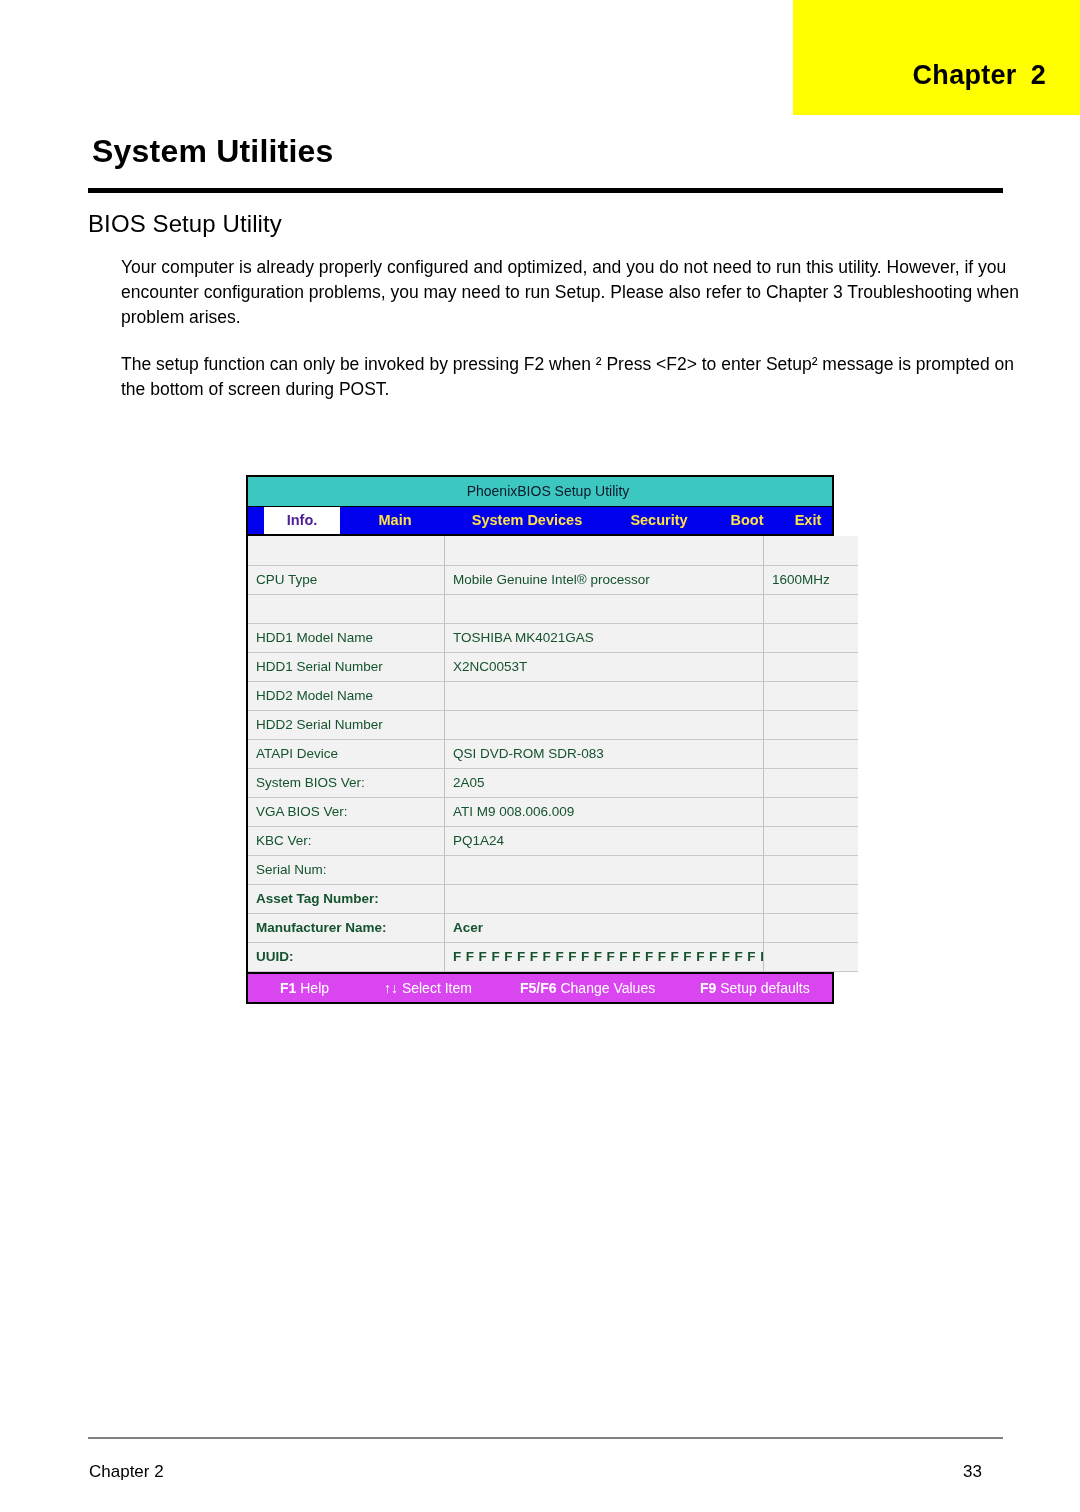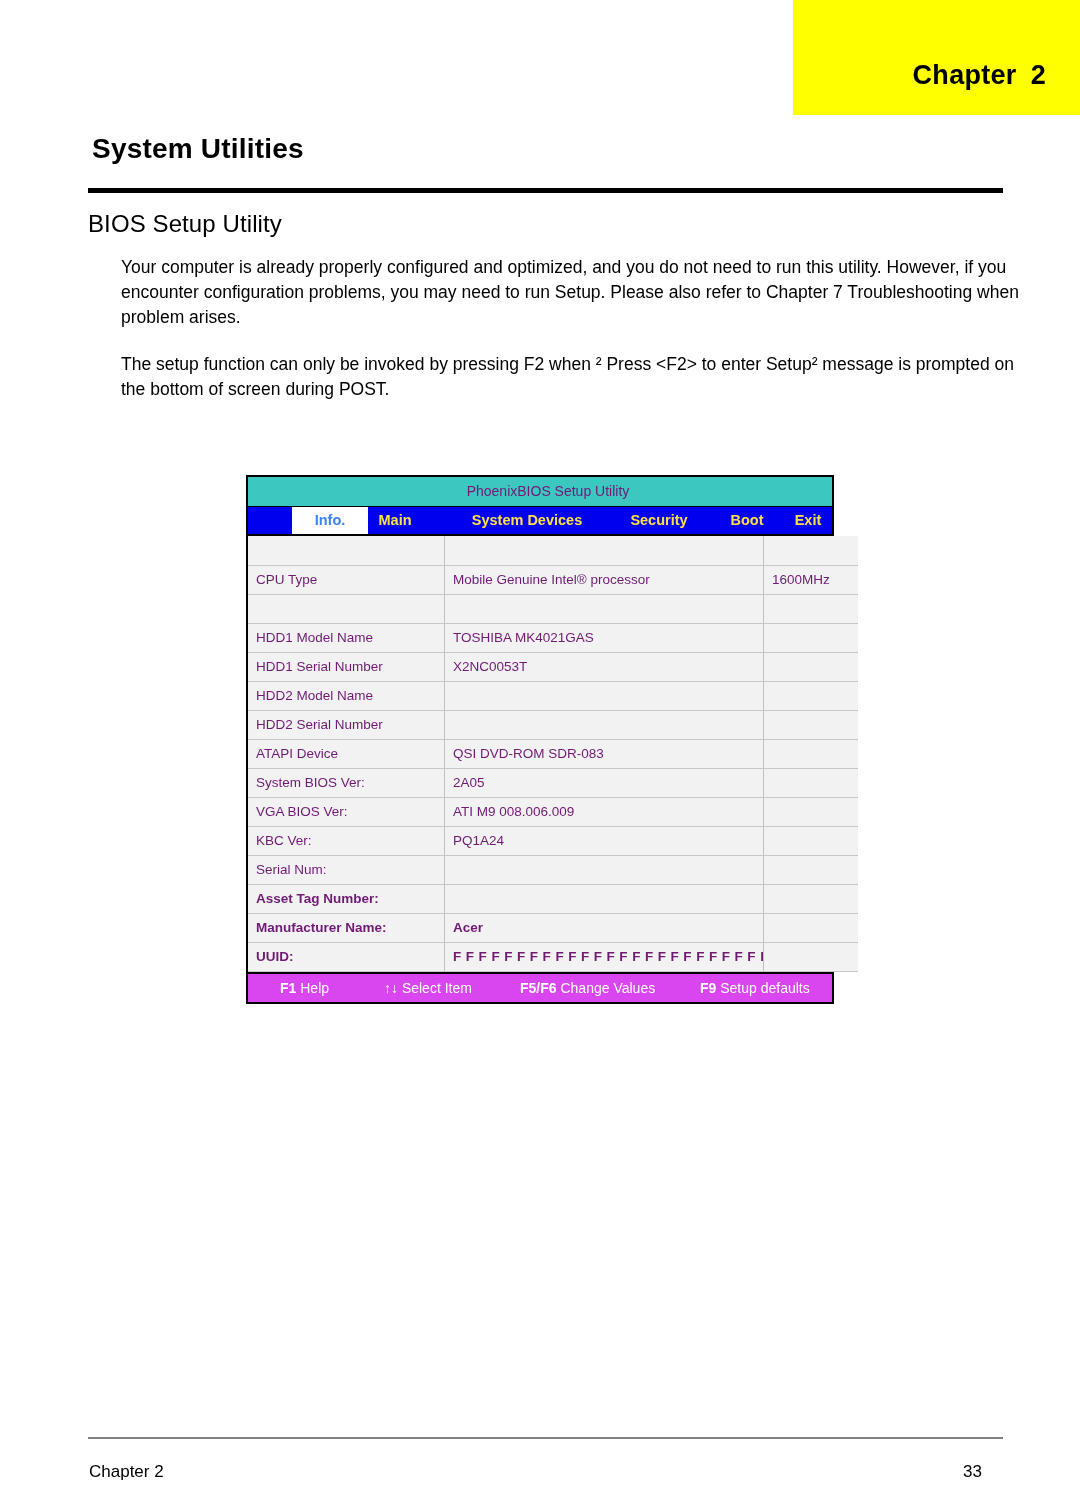--- a/index.html
+++ b/index.html
@@ -37,21 +37,21 @@
   }
   #chapter-banner .chapter-banner-inner .num {
     margin-left: 14px;
   }
 
   
   #page-title {
     position: absolute;
     left: 92px;
     top: 133px;
-    font-size: 28px;
+    font-size: 32px;
     font-weight: bold;
     letter-spacing: 0.2px;
   }
   #title-rule {
     position: absolute;
     left: 88px;
     top: 188px;
     width: 915px;
     height: 5px;
     background: #000000;
@@ -86,21 +86,21 @@
     top: 475px;
     width: 588px;
     border: 2px solid #000000;
     box-sizing: border-box;
     background: #f2f2f2;
     font-size: 13.5px;
   }
   #bios-titlebar {
     background: #3cc8c0;
     text-align: center;
-    color: #701a75;
+    color: #0f172a;
     font-size: 14px;
     padding: 6px 0 6px 16px;
     line-height: 17px;
     border-bottom: 1px solid #000;
   }
   #bios-menubar {
     background: #0000ee;
     height: 27px;
     position: relative;
     border-bottom: 2px solid #000;
@@ -111,37 +111,36 @@
     height: 27px;
     line-height: 27px;
     color: #fde047;
     font-size: 14.5px;
     font-weight: bold;
     text-align: center;
     white-space: nowrap;
   }
   #bios-menubar .menu-item.selected {
     background: #ffffff;
-    color: #3b82f6;
-    margin-left: 28px;
+    color: #4c1d95;
   }
 
   #bios-table {
     width: 100%;
     border-collapse: collapse;
     background: #f2f2f2;
     table-layout: fixed;
   }
   #bios-table tr {
     height: 29px;
   }
   #bios-table td {
     border-bottom: 1px solid #c8c8c8;
     border-right: 1px solid #c0c0c0;
-    color: #701a75;
+    color: #14532d;
     font-size: 13.5px;
     padding: 0 0 0 8px;
     vertical-align: middle;
     white-space: nowrap;
     overflow: hidden;
   }
   #bios-table td.col-label { width: 188px; }
   #bios-table td.col-value { width: 310px; }
   #bios-table td.col-extra { width: 86px; border-right: none; }
   #bios-table tr.spacer td { color: transparent; }
@@ -204,21 +203,21 @@
   <div class="chapter-banner-inner">
     <span>Chapter</span><span class="num">2</span>
   </div>
 </div>
 
 <div id="page-title">System Utilities</div>
 <div id="title-rule"></div>
 <div id="section-title">BIOS Setup Utility</div>
 
 <div id="body-copy">
-  <p>Your computer is already properly configured and optimized, and you do not need to run this utility. However, if you encounter configuration problems, you may need to run Setup. Please also refer to Chapter 7 Troubleshooting when problem arises.</p>
+  <p>Your computer is already properly configured and optimized, and you do not need to run this utility. However, if you encounter configuration problems, you may need to run Setup. Please also refer to Chapter 3 Troubleshooting when problem arises.</p>
   <p>The setup function can only be invoked by pressing F2 when ² Press &lt;F2&gt; to enter Setup² message is prompted on the bottom of screen during POST.</p>
 </div>
 
 <div id="bios-panel">
 
   <div id="bios-titlebar">
     <span>PhoenixBIOS Setup Utility</span>
   </div>
 
   <div id="bios-menubar">

